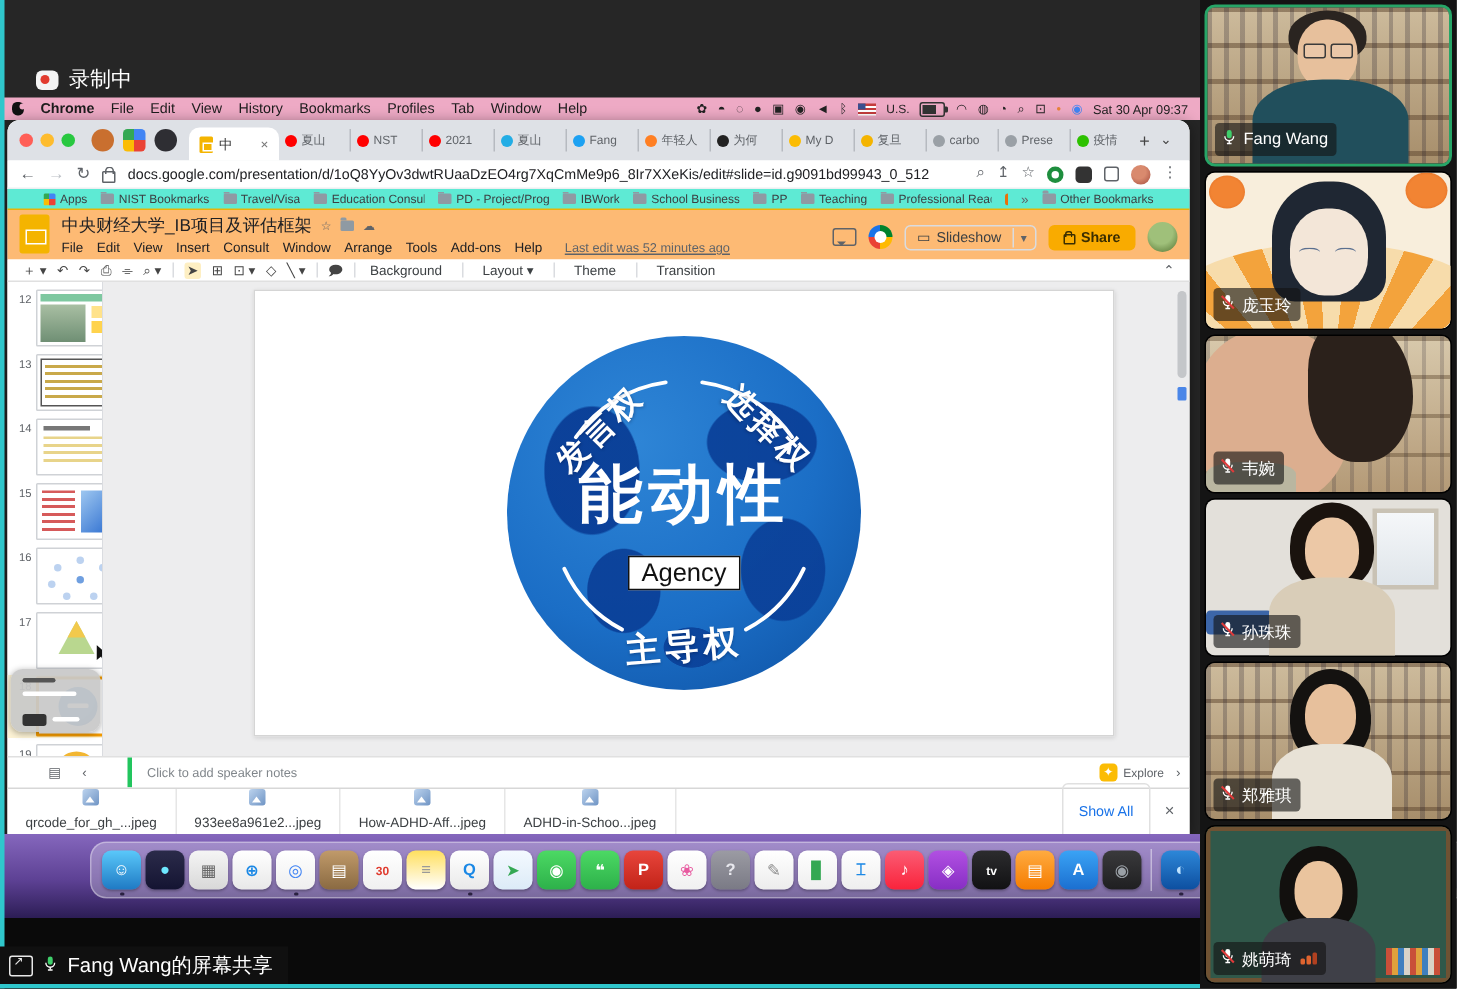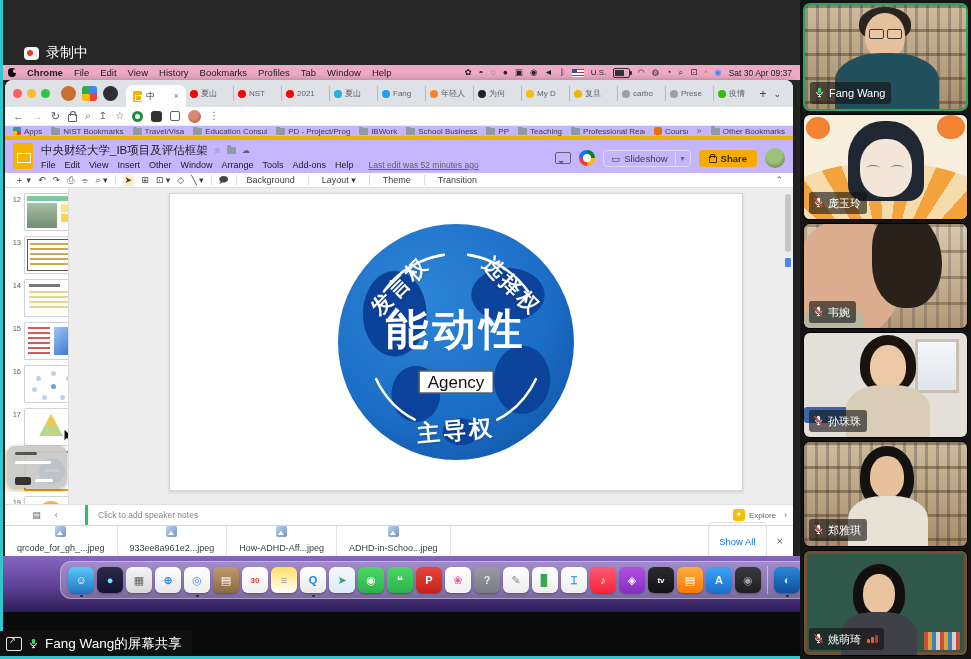--- a/index.html
+++ b/index.html
@@ -56,30 +56,30 @@
   .lock{width:7px;height:6px;border:1px solid #5f6368;border-radius:1px;position:relative;margin-top:3px;flex:none;}
   .lock::before{content:"";position:absolute;left:0.5px;top:-4px;width:4px;height:4px;border:1px solid #5f6368;border-bottom:none;border-radius:3px 3px 0 0;}
   #url-text{font-size:9.5px;color:#202124;white-space:nowrap;overflow:hidden;flex:1;}
   .omni-ico{font-size:10px;color:#5f6368;flex:none;line-height:1;}
   .ext1{width:11px;height:11px;border-radius:50%;background:#1e8e3e;position:relative;flex:none;}
   .ext1::after{content:"";position:absolute;inset:3px;background:#fff;border-radius:50%;}
   .ext2{width:11px;height:11px;border-radius:3px;background:#333;flex:none;}
   .ext3{width:10px;height:10px;border-radius:2px;border:1.5px solid #5f6368;box-sizing:border-box;flex:none;}
   .prof-av{width:13px;height:13px;border-radius:50%;background:radial-gradient(circle at 40% 35%,#d98a6e 0 40%,#a24a3c 100%);flex:none;}
   
-  #bmrow{position:absolute;left:0;top:46px;width:100%;height:14px;background:#c4b5fd;display:flex;align-items:center;gap:9px;padding:0 8px;box-sizing:border-box;border-bottom:4px solid #eab308;font-size:8px;color:#3c4043;}
+  #bmrow{position:absolute;left:0;top:46px;width:100%;height:14px;background:#5eead4;display:flex;align-items:center;gap:9px;padding:0 24px;box-sizing:border-box;border-bottom:1px solid #eab308;font-size:8px;color:#3c4043;}
   .bm{display:flex;align-items:center;gap:3px;white-space:nowrap;max-width:74px;overflow:hidden;flex:none;}
   .fold{width:9px;height:7px;background:#8f9aa3;border-radius:1px;position:relative;flex:none;}
   .fold::before{content:"";position:absolute;left:0;top:-2px;width:4px;height:2px;background:#8f9aa3;border-radius:1px 1px 0 0;}
   .apps-grid{width:8px;height:8px;background:conic-gradient(#4285f4 0 25%,#ea4335 0 50%,#fbbc04 0 75%,#34a853 0);border-radius:1px;flex:none;}
   .courses-ico{width:8px;height:8px;background:#e8710a;border-radius:2px;flex:none;}
   #bm-overflow{color:#5f6368;font-size:9px;}
   #other-bm{margin-left:auto;display:flex;align-items:center;gap:3px;white-space:nowrap;}
   
-  #gs-header{position:absolute;left:0;top:60px;width:100%;height:33px;background:#c4b5fd;display:flex;padding:3px 8px 0;box-sizing:border-box;}
+  #gs-header{position:absolute;left:0;top:60px;width:100%;height:33px;background:#fdba74;display:flex;padding:3px 8px 0;box-sizing:border-box;}
   .gs-logo{width:20px;height:26px;background:#f4b400;border-radius:2px;position:relative;margin-right:8px;flex:none;}
   .gs-logo::after{content:"";position:absolute;left:4px;top:10px;width:12px;height:8px;border:1.5px solid #fff;}
   .gs-head-col{min-width:0;}
   .gs-title-row{display:flex;align-items:center;gap:6px;}
   #doc-title{font-size:11.5px;color:#202124;white-space:nowrap;}
   .gs-mini{font-size:8px;color:#5f6368;}
   .gs-menu-row{display:flex;align-items:center;gap:9px;margin-top:2px;font-size:9px;color:#202124;}
   #last-edit{color:#5f6368;text-decoration:underline;margin-left:6px;white-space:nowrap;font-size:8.5px;}
   .gs-right{margin-left:auto;display:flex;align-items:center;gap:8px;flex:none;}
   .cmnt-ico{width:14px;height:10px;border:1.2px solid #5f6368;border-radius:2px;position:relative;}
@@ -354,20 +354,21 @@
           </div>
         </div>
       <span id="new-tab">+</span>
       <span id="tab-overflow">⌄</span>
     </div>
     <div id="urlrow">
       <span class="nav-ico">←</span>
       <span class="nav-ico dis">→</span>
       <span class="nav-ico">↻</span>
       <span class="lock"></span>
+      <span id="url-text">docs.google.com/presentation/d/1oQ8YyOv3dwtRUaaDzEO4rg7XqCmMe9p6_8Ir7XXeKis/edit#slide=id.g9091bd99943_0_512</span>
       <span class="omni-ico">⌕</span>
       <span class="omni-ico">↥</span>
       <span class="omni-ico">☆</span>
       <span class="ext1"></span>
       <span class="ext2"></span>
       <span class="ext3"></span>
       <span class="prof-av"></span>
       <span class="omni-ico">⋮</span>
     </div>
     <div id="bmrow">
@@ -432,21 +433,21 @@
           <span class="gs-mini">☆</span>
           <span class="fold"></span>
           <span class="gs-mini">☁</span>
         </div>
         <div class="gs-menu-row">
           <span id="gs-menus" style="display:flex;gap:9px;">
               <span>File</span>
               <span>Edit</span>
               <span>View</span>
               <span>Insert</span>
-              <span>Other</span>
+              <span>Consult</span>
               <span>Window</span>
               <span>Arrange</span>
               <span>Tools</span>
               <span>Add-ons</span>
               <span>Help</span>
             </span>
           <span id="last-edit">Last edit was 52 minutes ago</span>
         </div>
       </div>
       <div class="gs-right">

